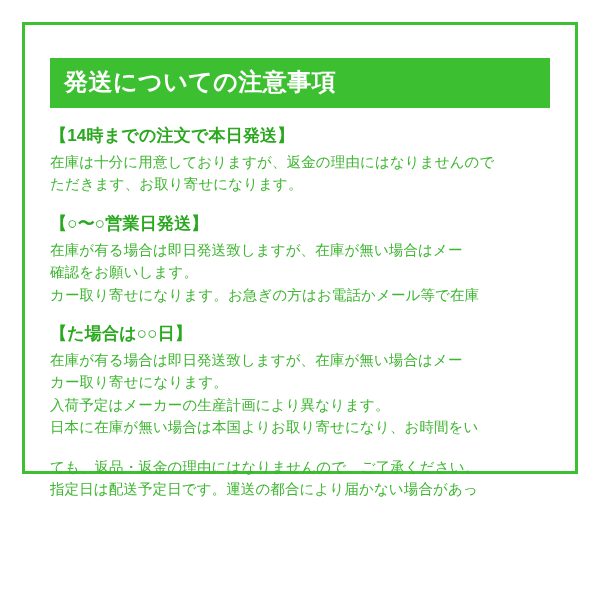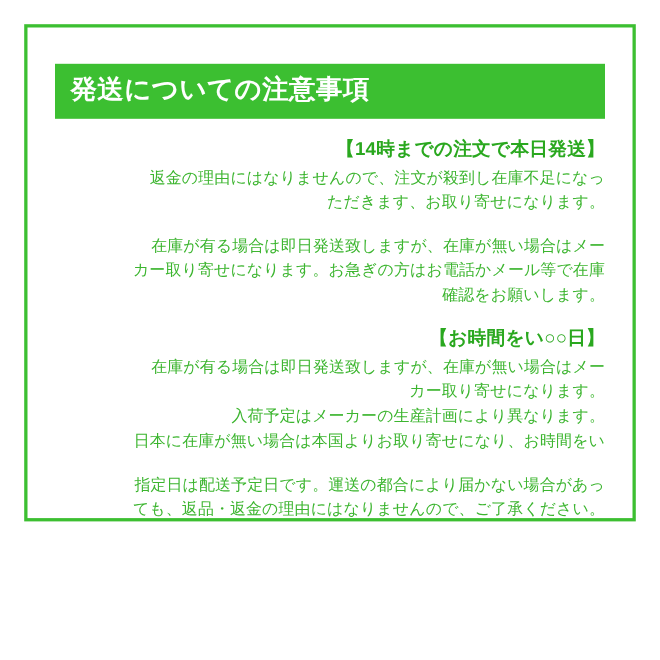--- a/index.html
+++ b/index.html
@@ -41,21 +41,20 @@
     color: #ffffff;
     font-size: 24px;
     font-weight: bold;
     line-height: 1.2;
     padding: 10px 14px 11px 14px;
     box-sizing: border-box;
     letter-spacing: 0.5px;
   }
   .section {
     margin-top: 17px;
-    text-align: right;
   }
   .section-heading {
     color: #2aa81f;
     font-size: 17px;
     font-weight: bold;
     line-height: 1.35;
     letter-spacing: 0.2px;
   }
   .section-body {
     color: #3cb52f;
@@ -74,44 +73,45 @@
 <div class="page">
   <div class="outer-frame"></div>
 
   <div class="content">
 
     <div class="title-bar">発送についての注意事項</div>
 
     <div class="section">
       <div class="section-heading">【14時までの注文で本日発送】</div>
       <div class="section-body">
-        <p>返金の理由にはなりませんので、注文が殺到し在庫不足になっ</p>
+        <p>在庫は十分に用意しておりますが、返金の理由にはなりませんので</p>
         <p>ただきます、お取り寄せになります。</p>
       </div>
     </div>
 
     <div class="section">
+      <div class="section-heading">【○〜○営業日発送】</div>
       <div class="section-body">
         <p>在庫が有る場合は即日発送致しますが、在庫が無い場合はメー</p>
+        <p>確認をお願いします。</p>
         <p>カー取り寄せになります。お急ぎの方はお電話かメール等で在庫</p>
-        <p>確認をお願いします。</p>
       </div>
     </div>
 
     <div class="section">
-      <div class="section-heading">【お時間をい○○日】</div>
+      <div class="section-heading">【た場合は○○日】</div>
       <div class="section-body">
         <p>在庫が有る場合は即日発送致しますが、在庫が無い場合はメー</p>
         <p>カー取り寄せになります。</p>
         <p>入荷予定はメーカーの生産計画により異なります。</p>
         <p>日本に在庫が無い場合は本国よりお取り寄せになり、お時間をい</p>
       </div>
     </div>
 
     <div class="section">
       <div class="section-body">
+        <p>ても、返品・返金の理由にはなりませんので、ご了承ください。</p>
         <p>指定日は配送予定日です。運送の都合により届かない場合があっ</p>
-        <p>ても、返品・返金の理由にはなりませんので、ご了承ください。</p>
       </div>
     </div>
 
   </div>
 </div>
 
 </body></html>

